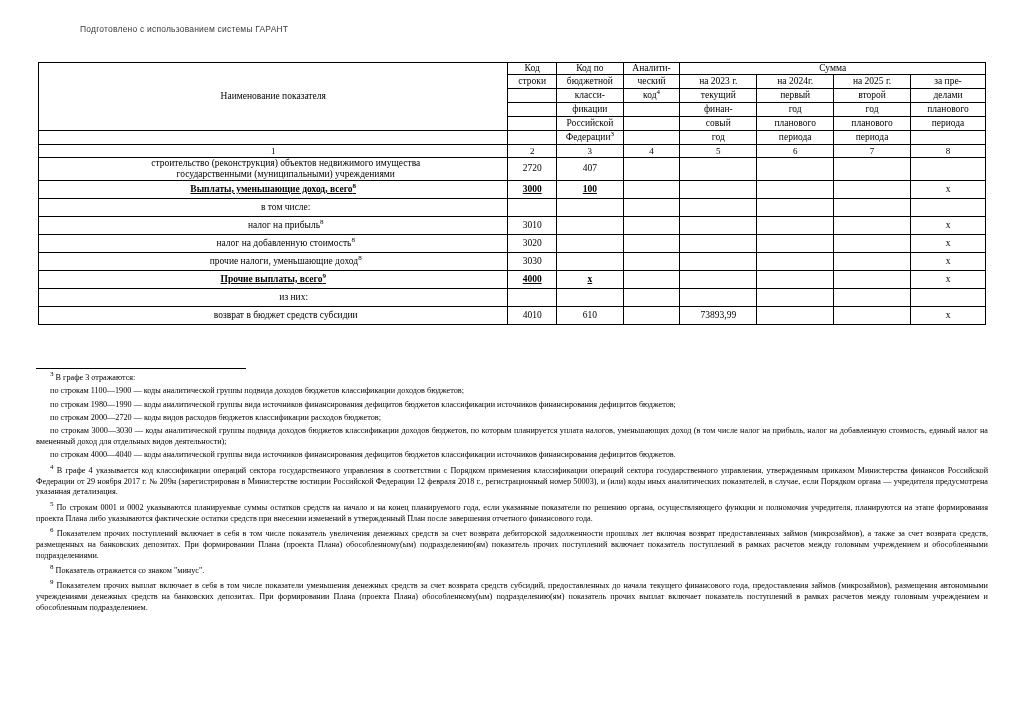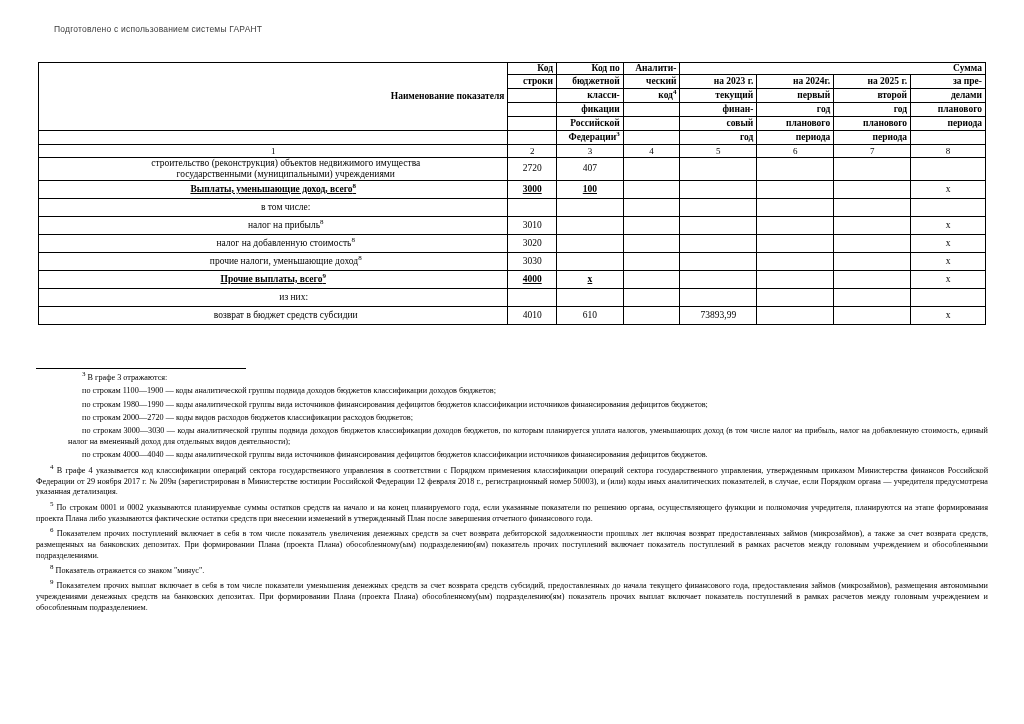--- a/index.html
+++ b/index.html
@@ -16,21 +16,21 @@
     overflow: hidden;
   }
   .page {
     position: absolute;
     left: 0; top: 0;
     width: 1024px;
     height: 724px;
   }
   .garant-note {
     position: absolute;
-    left: 54px;
+    left: 80px;
     top: 24px;
     font-family: "Liberation Sans", sans-serif;
     font-size: 8.5px;
     color: #3a3a3a;
     letter-spacing: 0.2px;
   }
   table.plan {
     position: absolute;
     left: 38px;
     top: 62px;
@@ -50,21 +50,21 @@
   .c-bud  { width: 66px; }
   .c-anal { width: 56px; }
   .c-s1   { width: 76px; }
   .c-s2   { width: 76px; }
   .c-s3   { width: 76px; }
   .c-s4   { width: 74px; }
 
   .ctr { text-align: center; }
   .lft { text-align: center; }
   .bold { font-weight: bold; text-decoration: underline; }
-  .hdr-row td { text-align: right; font-weight: bold; }
+  .hdr-row td { text-align: center; }
   .thin-row td { height: 13px; }
   .numline td { height: 12px; font-size: 9px; }
   .data-row td { height: 17px; }
   .tall-row td { height: 17px; }
   .sup {
     font-size: 7px;
     vertical-align: super;
     line-height: 0;
   }
   .indent1 { padding-left: 28px !important; }
@@ -92,21 +92,21 @@
   .note .marker {
     font-size: 7px;
     vertical-align: super;
     line-height: 0;
   }
   .note.sub {
     text-indent: 14px;
     margin: 0 0 3px 0;
   }
   .note-block { margin-bottom: 4.5px; }
-  .note-block .note { margin-bottom: 2.5px; margin-left: 32px; }
+  .note-block .note { margin-bottom: 2.5px; }
 </style>
 </head>
 <body>
 
 <div class="page">
 
   <div class="garant-note">Подготовлено с использованием системы ГАРАНТ</div>
 
   <table class="plan">
     <colgroup>

